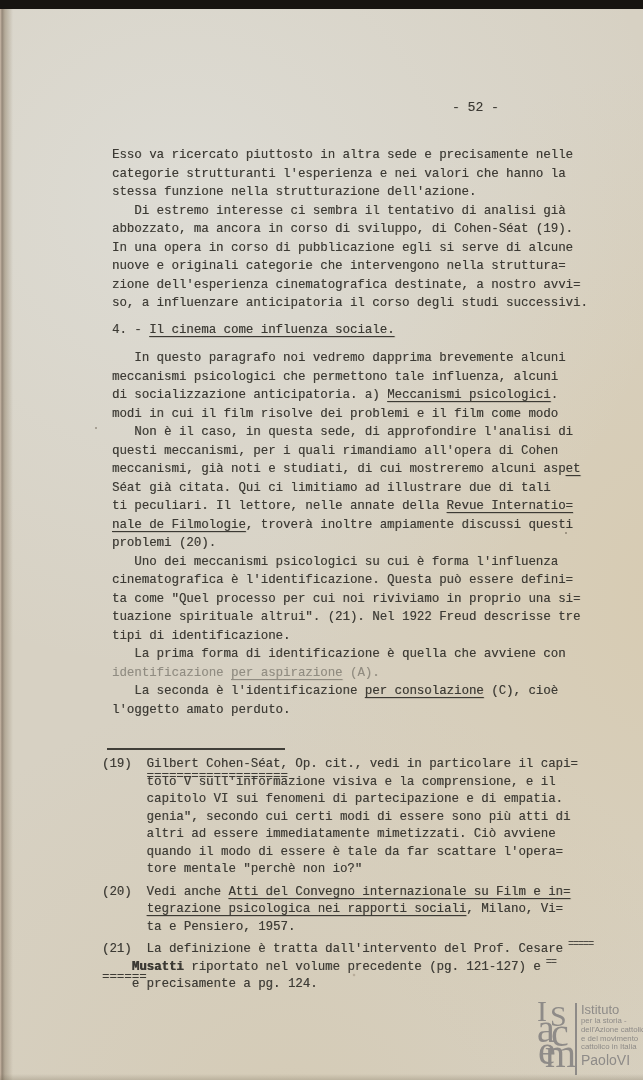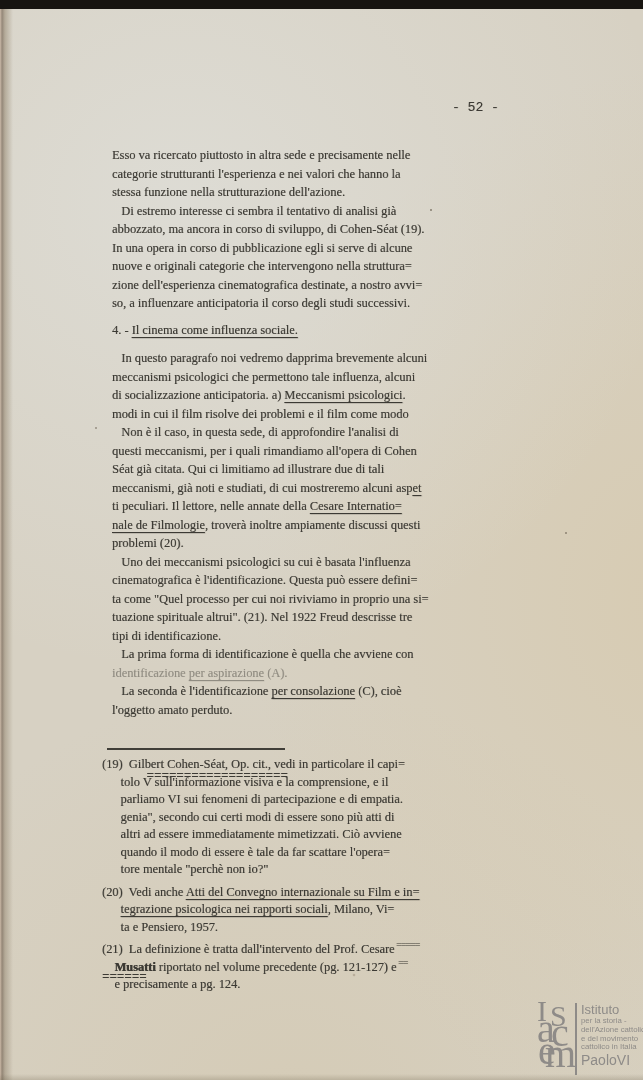--- a/index.html
+++ b/index.html
@@ -23,21 +23,21 @@
     background:linear-gradient(90deg,#c8b3a0 0%,#837464 16%,#aba08d 38%,rgba(171,160,141,0) 100%);}
   .edge-bottom{position:absolute;left:0;right:0;bottom:0;height:6px;
     background:linear-gradient(0deg,rgba(94,84,62,.22),rgba(94,84,62,0));}
 
   
   .tw{font-family:"Liberation Mono","DejaVu Sans Mono",monospace;color:#3c3a34;
       text-shadow:0.4px 0.4px 0.6px rgba(60,58,52,.45);}
   .page-number{position:absolute;left:452px;top:90px;font-size:13px;line-height:18px;}
   .main-text{position:absolute;left:112px;top:137px;width:482px;font-size:12.4px;line-height:18.5px;}
   .footnotes{position:absolute;left:102px;top:747px;width:490px;font-size:12.4px;line-height:17.5px;}
-  .tline{white-space:pre;font-family:Liberation Serif, serif;}
+  .tline{white-space:pre;}
   .block{margin:0;}
   .block.heading{margin:8px 0 10px 0;}
   .block.footnote{position:relative;margin-bottom:5px;}
   .overlay{position:absolute;white-space:pre;}
   .underline{text-decoration:underline;text-decoration-thickness:1.2px;text-underline-offset:2.5px;}
   .bold{font-weight:bold;text-shadow:0.5px 0 0 currentColor;}
   .raised{position:relative;top:-5px;font-size:10px;opacity:.85;letter-spacing:-1px;}
   .faded{opacity:.45;}
   .fn-sep{position:absolute;left:107px;top:739px;width:178px;height:2px;background:#403e38;}
 
@@ -88,28 +88,28 @@
         </div>
         <div class="block paragraph">
           <div class="tline"><span>   In questo paragrafo noi vedremo dapprima brevemente alcuni</span></div>
           <div class="tline"><span>meccanismi psicologici che permettono tale influenza, alcuni</span></div>
           <div class="tline"><span>di socializzazione anticipatoria. a) </span><span class="underline">Meccanismi psicologici</span><span>.</span></div>
           <div class="tline"><span>modi in cui il film risolve dei problemi e il film come modo</span></div>
         </div>
         <div class="block paragraph">
           <div class="tline"><span>   Non è il caso, in questa sede, di approfondire l'analisi di</span></div>
           <div class="tline"><span>questi meccanismi, per i quali rimandiamo all'opera di Cohen</span></div>
+          <div class="tline"><span>meccanismi, già noti e studiati, di cui mostreremo alcuni asp</span><span class="underline">et</span></div>
           <div class="tline"><span>Séat già citata. Qui ci limitiamo ad illustrare due di tali</span></div>
-          <div class="tline"><span>meccanismi, già noti e studiati, di cui mostreremo alcuni asp</span><span class="underline">et</span></div>
-          <div class="tline"><span>ti peculiari. Il lettore, nelle annate della </span><span class="underline">Cesare Internatio=</span></div>
+          <div class="tline"><span>ti peculiari. Il lettore, nelle annate della </span><span class="underline">Revue Internatio=</span></div>
           <div class="tline"><span class="underline">nale de Filmologie</span><span>, troverà inoltre ampiamente discussi questi</span></div>
           <div class="tline"><span>problemi (20).</span></div>
         </div>
         <div class="block paragraph">
-          <div class="tline"><span>   Uno dei meccanismi psicologici su cui è basata l'influenza</span></div>
+          <div class="tline"><span>   Uno dei meccanismi psicologici su cui è forma l'influenza</span></div>
           <div class="tline"><span>cinematografica è l'identificazione. Questa può essere defini=</span></div>
           <div class="tline"><span>ta come "Quel processo per cui noi riviviamo in proprio una si=</span></div>
           <div class="tline"><span>tuazione spirituale altrui". (21). Nel 1922 Freud descrisse tre</span></div>
           <div class="tline"><span>tipi di identificazione.</span></div>
         </div>
         <div class="block paragraph">
           <div class="tline"><span>   La prima forma di identificazione è quella che avviene con</span></div>
           <div class="tline faded"><span>identificazione </span><span class="underline">per aspirazione</span><span> (A).</span></div>
         </div>
         <div class="block paragraph">
@@ -117,21 +117,21 @@
           <div class="tline"><span>l'oggetto amato perduto.</span></div>
         </div>
       </div>
 
     <div class="fn-sep"></div>
 
     <div class="footnotes tw">
         <div class="block footnote">
           <div class="tline"><span>(19)  Gilbert Cohen-Séat, Op. cit., vedi in particolare il capi=</span></div>
           <div class="tline"><span>      tolo V sull'informazione visiva e la comprensione, e il</span></div>
-          <div class="tline"><span>      parliamo VI sui fenomeni di partecipazione e di empatia.</span></div>
+          <div class="tline"><span>      capitolo VI sui fenomeni di partecipazione e di empatia.</span></div>
           <div class="tline"><span>      genia", secondo cui certi modi di essere sono più atti di</span></div>
           <div class="tline"><span>      altri ad essere immediatamente mimetizzati. Ciò avviene</span></div>
           <div class="tline"><span>      quando il modo di essere è tale da far scattare l'opera=</span></div>
           <div class="tline"><span>      tore mentale "perchè non io?"</span></div>
           <span class="overlay" style="left: 6ch; top: 12px;">===================</span>
         </div>
         <div class="block footnote">
           <div class="tline"><span>(20)  Vedi anche </span><span class="underline">Atti del Convegno internazionale su Film e in=</span></div>
           <div class="tline"><span>      </span><span class="underline">tegrazione psicologica nei rapporti sociali</span><span>, Milano, Vi=</span></div>
           <div class="tline"><span>      ta e Pensiero, 1957.</span></div>

